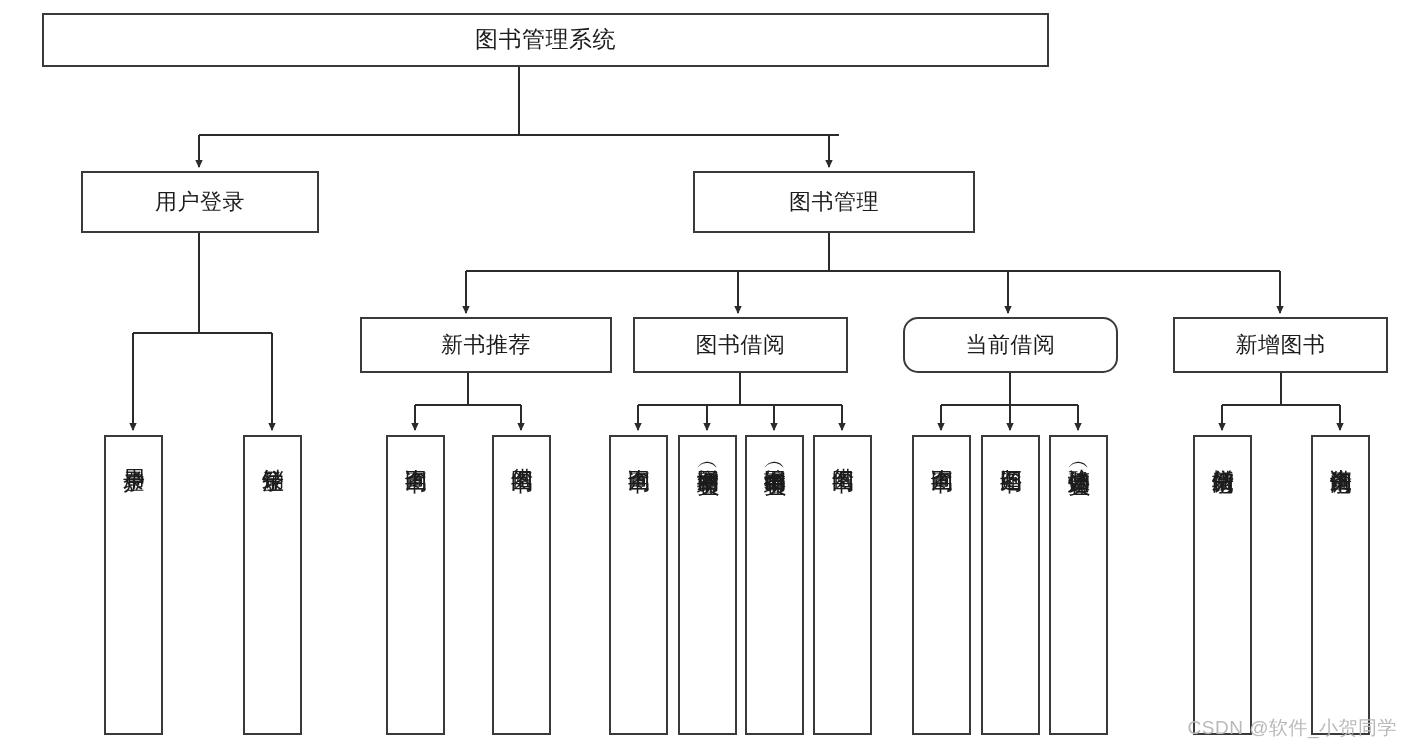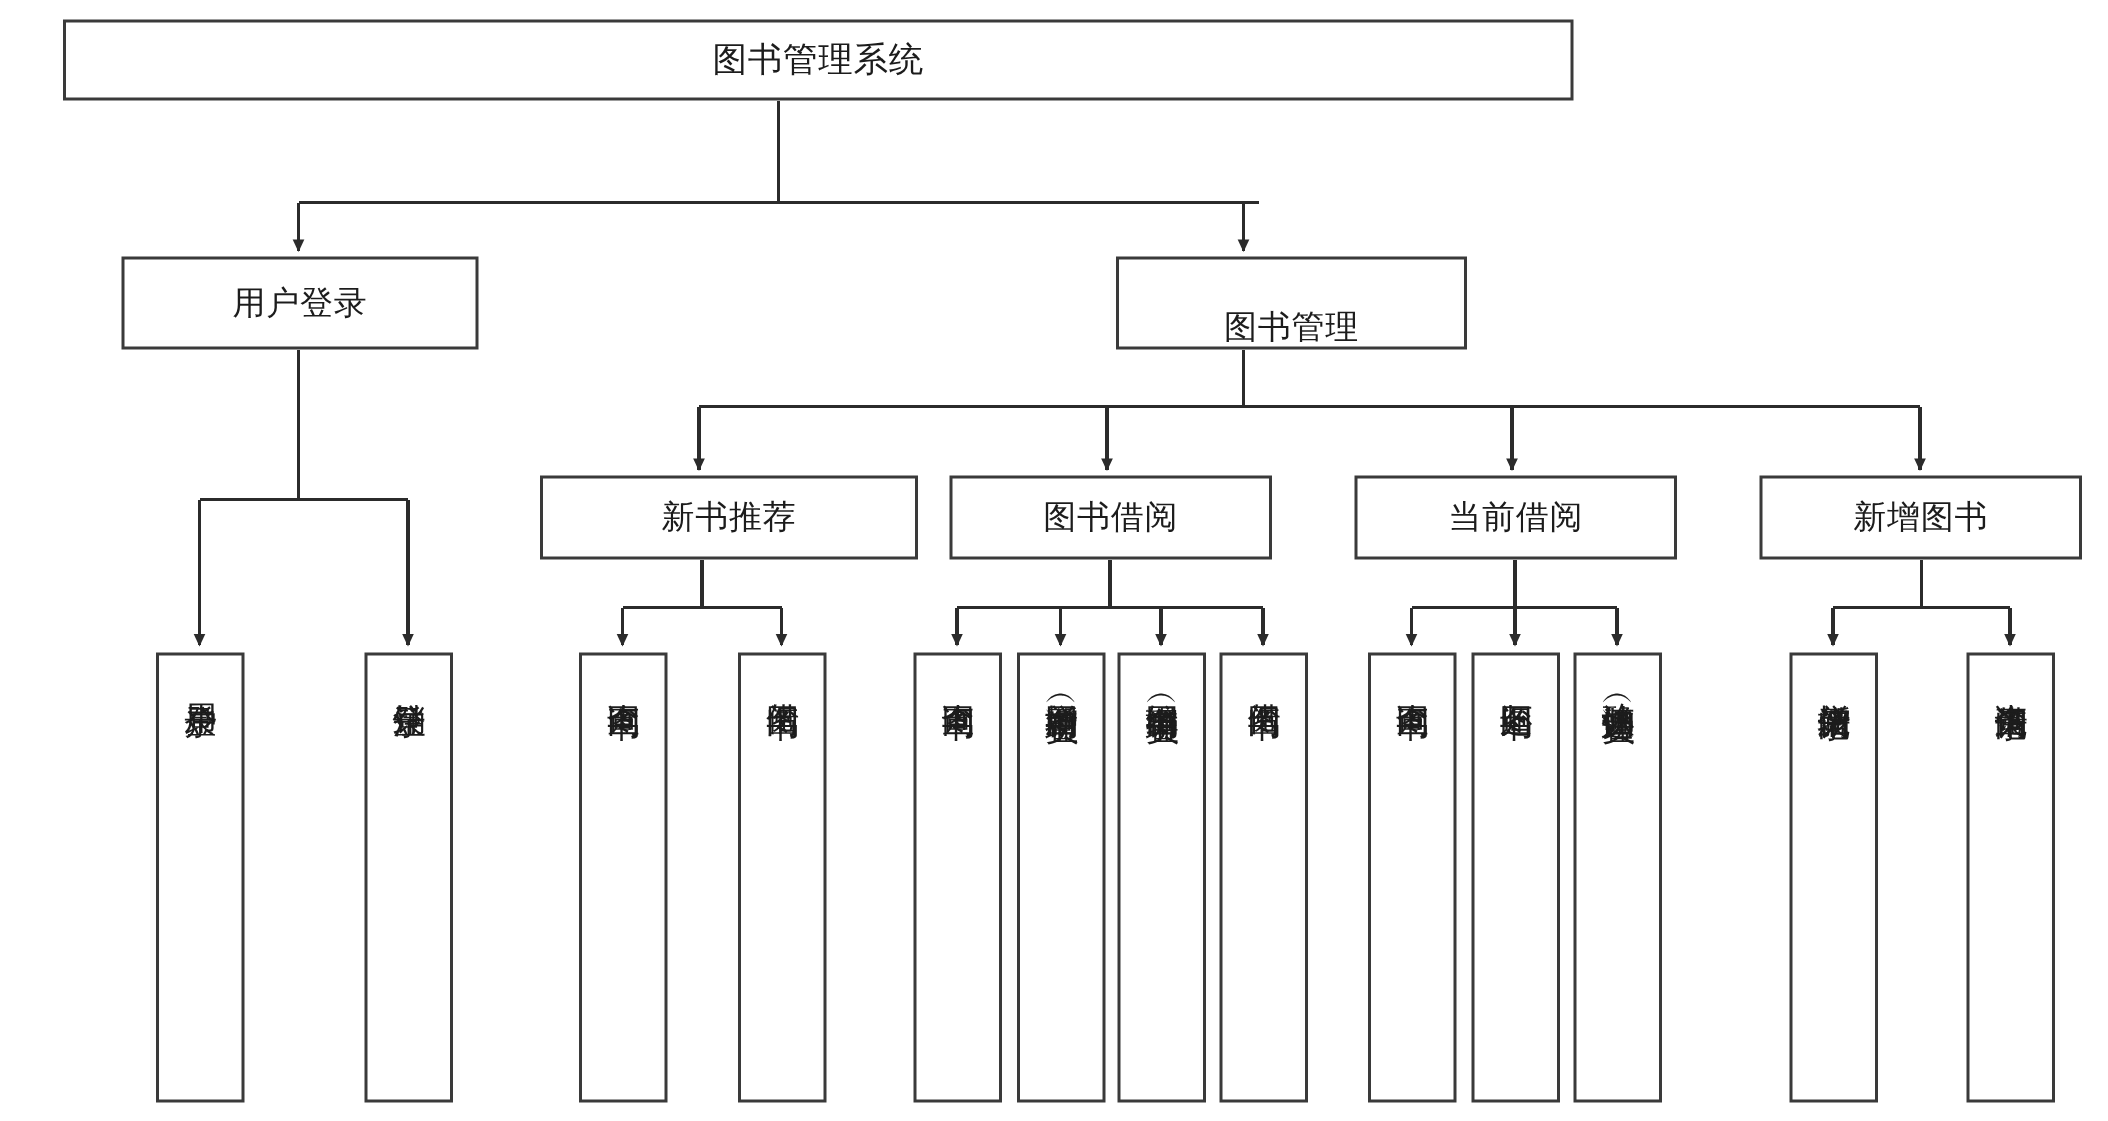--- a/index.html
+++ b/index.html
@@ -137,33 +137,33 @@
   </svg>
 
   <div class="node root horizontal" style="left:15px; top:13px; width:1007px; height:54px;">
     <span class="node-label">图书管理系统</span>
   </div>
 
   <div class="node horizontal" style="left:81px; top:171px; width:238px; height:62px;">
     <span class="node-label">用户登录</span>
   </div>
 
-  <div class="node horizontal" style="left:744px; top:171px; width:234px; height:62px;align-items:flex-end;">
+  <div class="node horizontal" style="left:693px; top:171px; width:282px; height:62px;">
     <span class="node-label">图书管理</span>
   </div>
 
   <div class="node horizontal" style="left:360px; top:317px; width:252px; height:56px;font-family:Liberation Serif, serif;">
     <span class="node-label">新书推荐</span>
   </div>
 
   <div class="node horizontal" style="left:633px; top:317px; width:215px; height:56px;">
     <span class="node-label">图书借阅</span>
   </div>
 
-  <div class="node horizontal" style="left:903px; top:317px; width:215px; height:56px;">
+  <div class="node horizontal" style="left:903px; top:317px; width:215px; height:56px;border-radius:15px;">
     <span class="node-label">当前借阅</span>
   </div>
 
   <div class="node horizontal" style="left:1173px; top:317px; width:215px; height:56px;">
     <span class="node-label">新增图书</span>
   </div>
 
   <div class="node vertical" style="left:104px; top:435px; width:59px; height:300px;">
     <span class="node-label">用户登录</span>
   </div>
@@ -209,14 +209,15 @@
   </div>
 
   <div class="node vertical" style="left:1193px; top:435px; width:59px; height:300px;">
     <span class="node-label">新增借阅记录</span>
   </div>
 
   <div class="node vertical" style="left:1311px; top:435px; width:59px; height:300px;">
     <span class="node-label">查询借阅记录</span>
   </div>
 
+  <div id="watermark">CSDN @软件_小贺同学</div>
 
 </div>
 
 </body></html>

